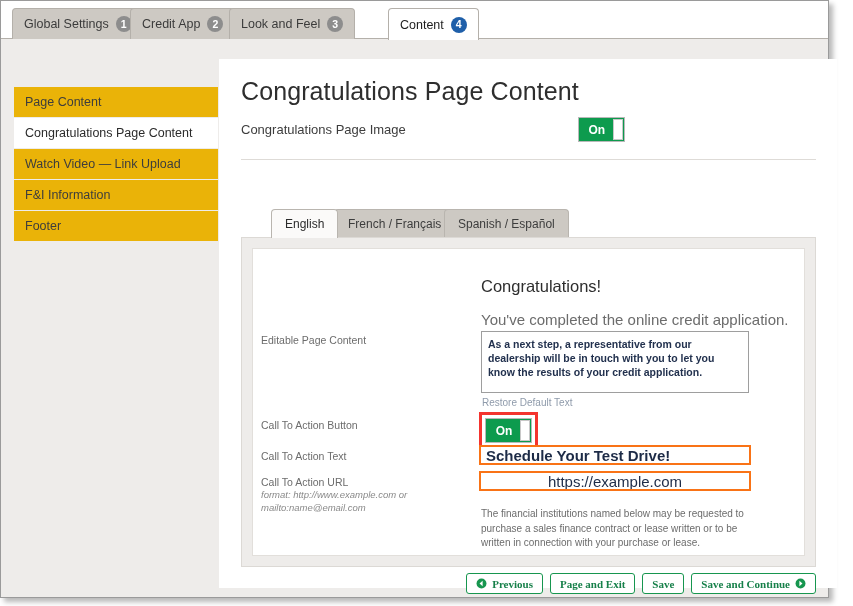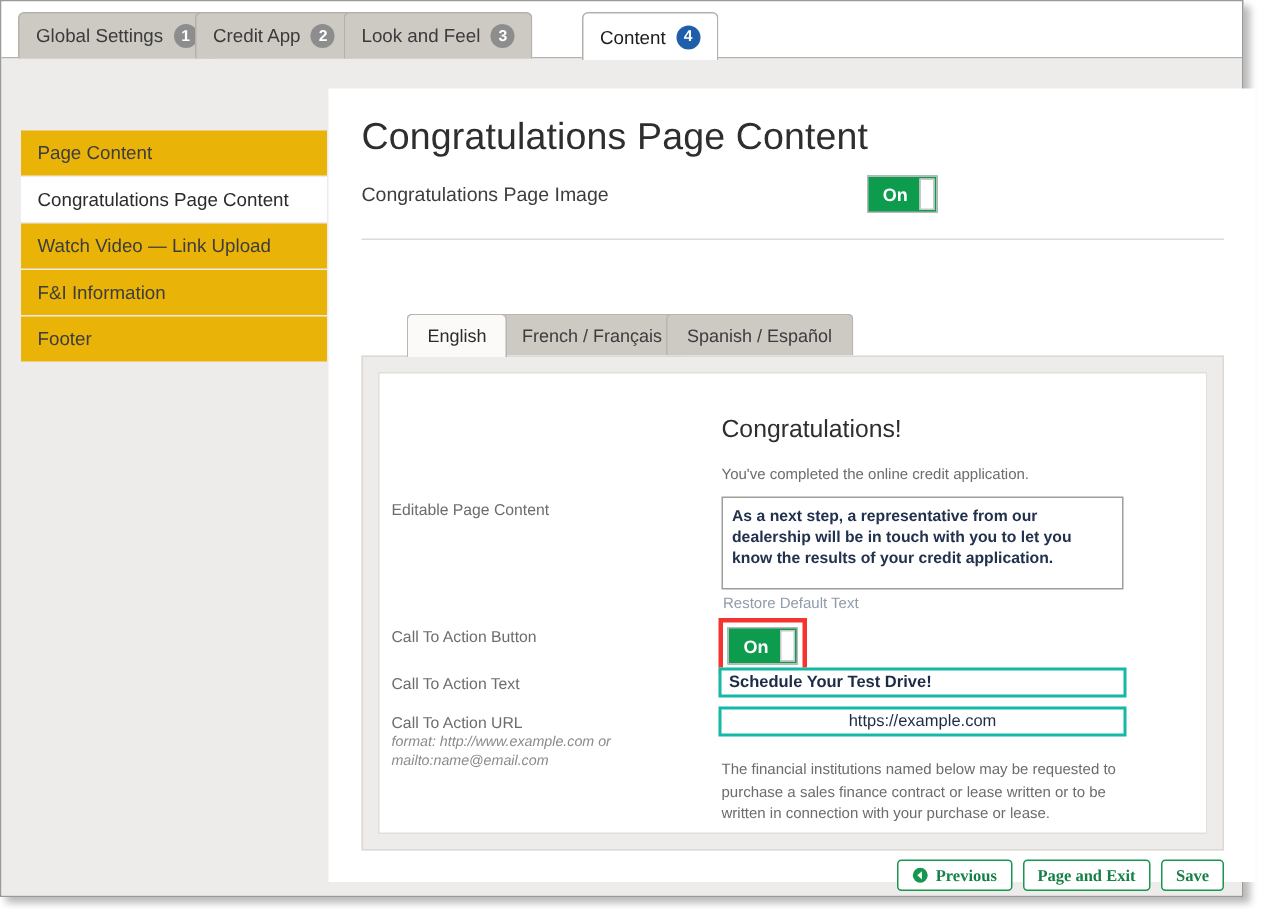--- a/index.html
+++ b/index.html
@@ -247,21 +247,21 @@
     position: absolute;
     left: 228px;
     top: 28px;
     font-size: 16.5px;
     color: #2e2e2e;
   }
   .congrats-sub {
     position: absolute;
     left: 228px;
     top: 62px;
-    font-size: 10px;
+    font-size: 15px;
     color: #6c6c6c;
   }
 
   .field-label {
     position: absolute;
     font-size: 10.5px;
     color: #6c6c6c;
     line-height: 1.35;
   }
   .field-label .hint {
@@ -305,26 +305,26 @@
     padding: 3px;
     border: 3px solid #f4342e;
     box-sizing: content-box;
     display: inline-block;
     line-height: 0;
   }
 
   .text-input {
     position: absolute;
     height: 20px;
-    border: 2px solid #14b8a6;
+    border: 2px solid #f97316;
     background: #ffffff;
     box-sizing: border-box;
     padding: 0 5px;
     font-family: "Liberation Sans", sans-serif;
-    font-size: 11px;
+    font-size: 15px;
     color: #1d2b47;
     outline: none;
   }
   #cta-text-input {
     left: 226px;
     top: 196px;
     width: 272px;
     font-weight: bold;
   }
   #cta-url-input {
@@ -488,17 +488,24 @@
             <path d="M12 5 L6.5 10 L12 15 Z" fill="#ffffff"></path>
           </svg>
           <span>Previous</span>
         </button>
         <button class="btn">
           <span>Page and Exit</span>
         </button>
         <button class="btn">
           <span>Save</span>
         </button>
+        <button class="btn">
+          <span>Save and Continue</span>
+          <svg class="circ-icon" viewBox="0 0 20 20">
+            <circle cx="10" cy="10" r="9" fill="#17964f"></circle>
+            <path d="M8 5 L13.5 10 L8 15 Z" fill="#ffffff"></path>
+          </svg>
+        </button>
       </div>
 
     </div>
   </div>
 </div>
 
 </body></html>

